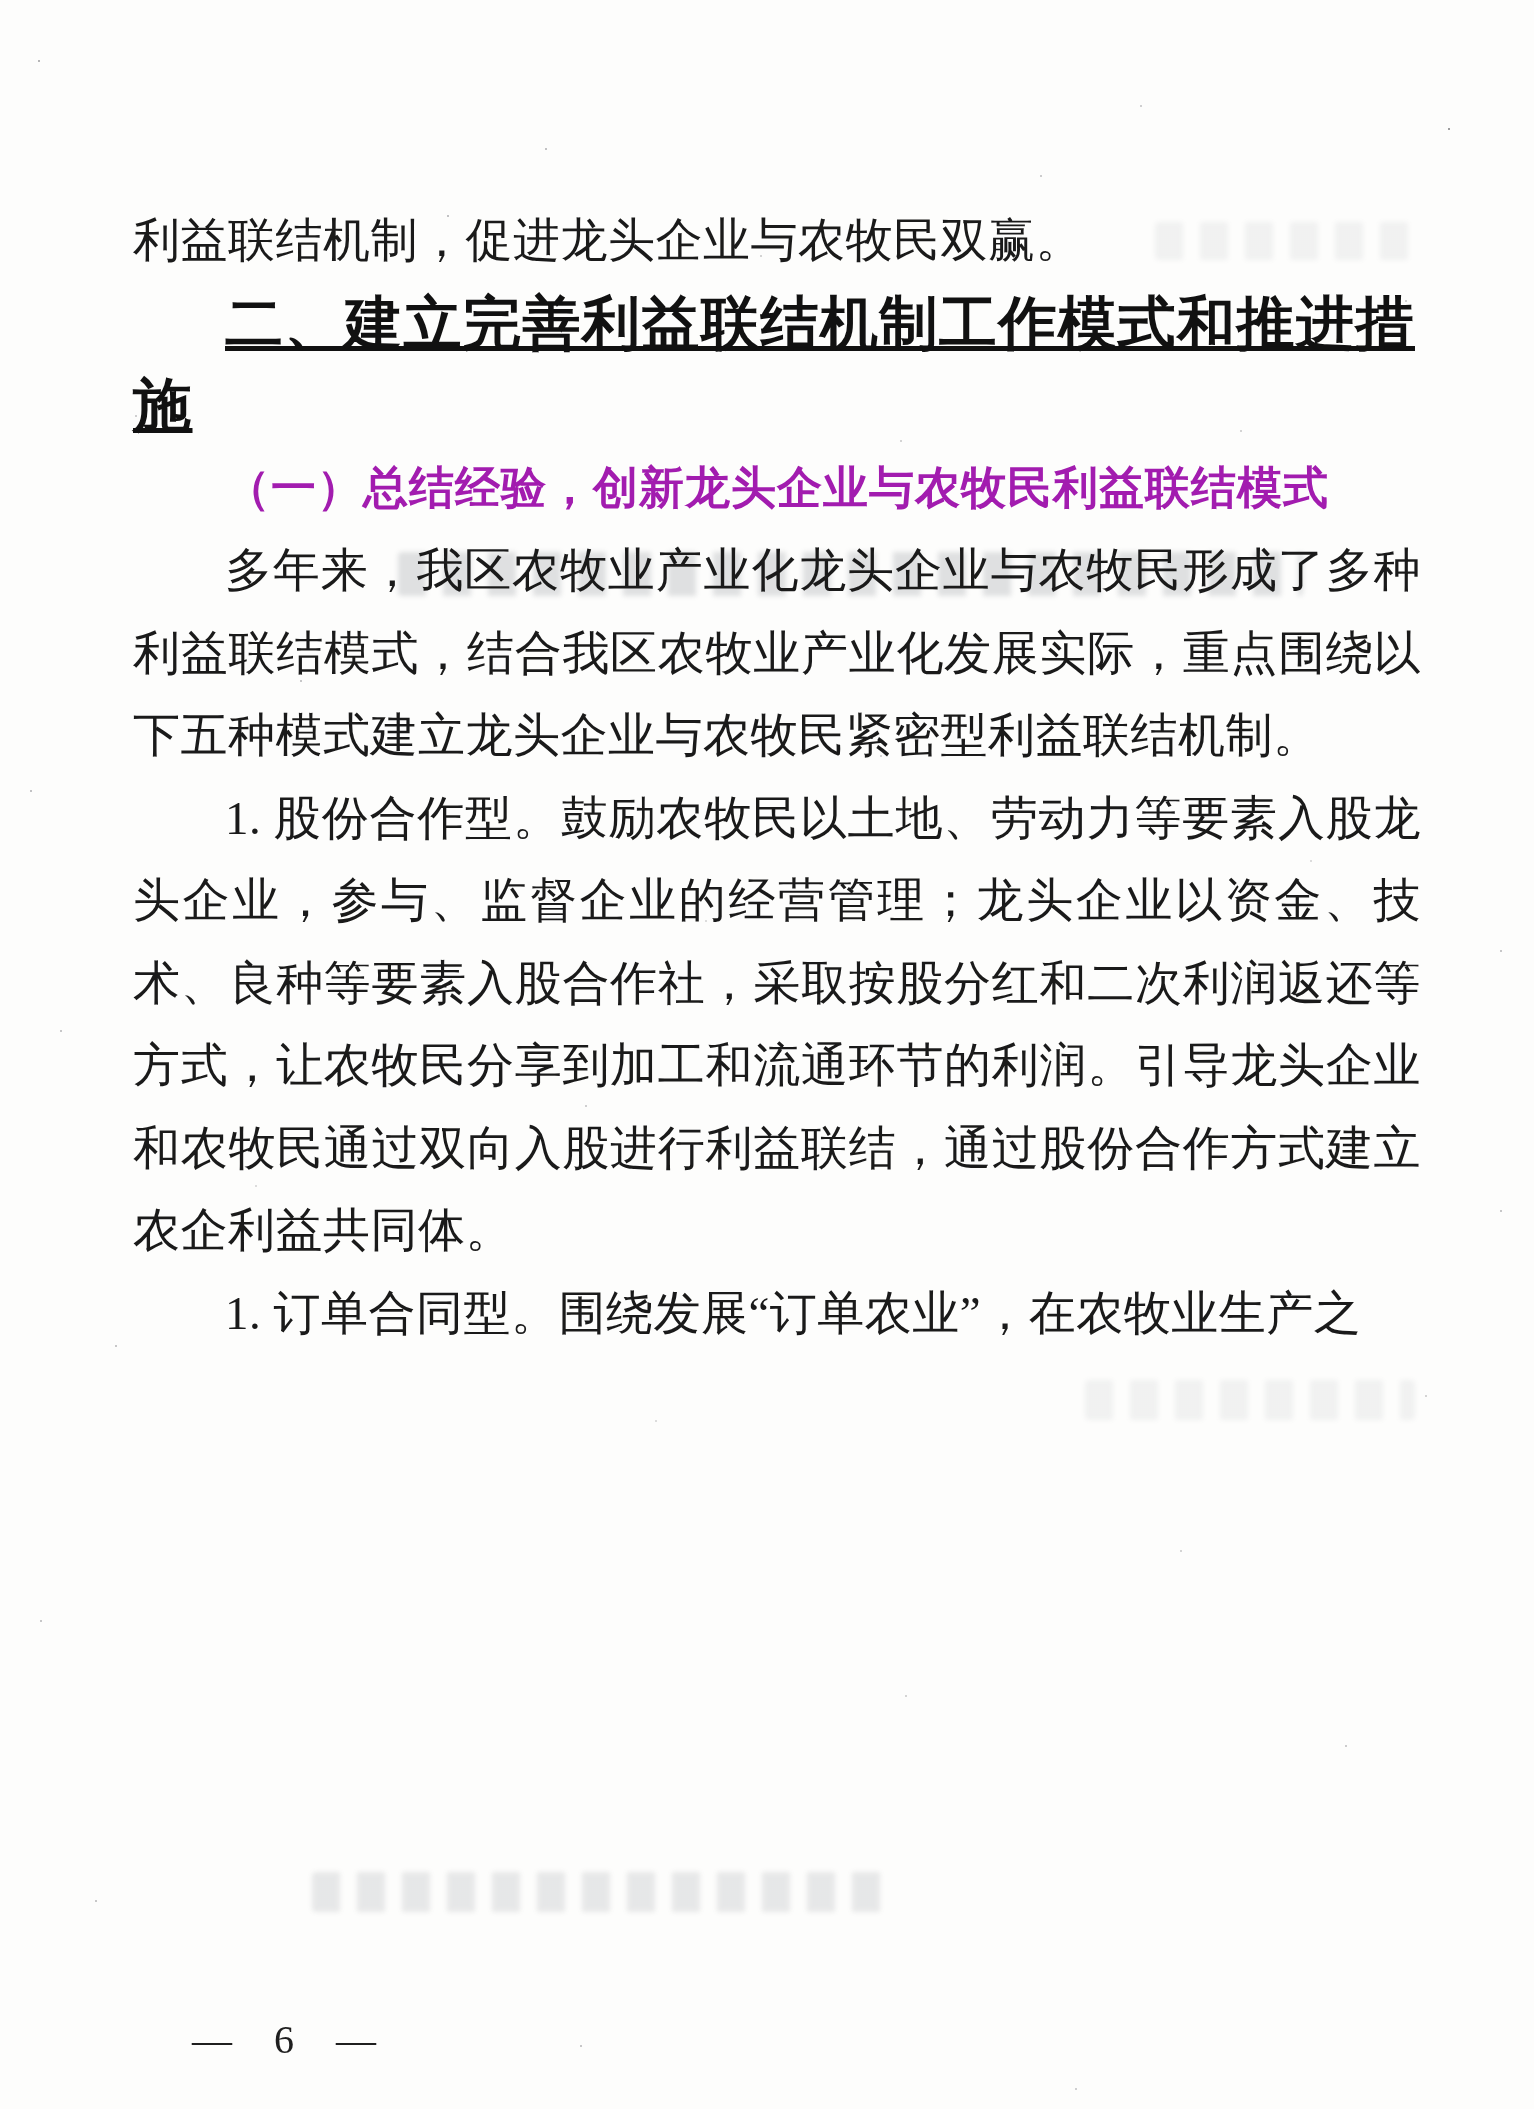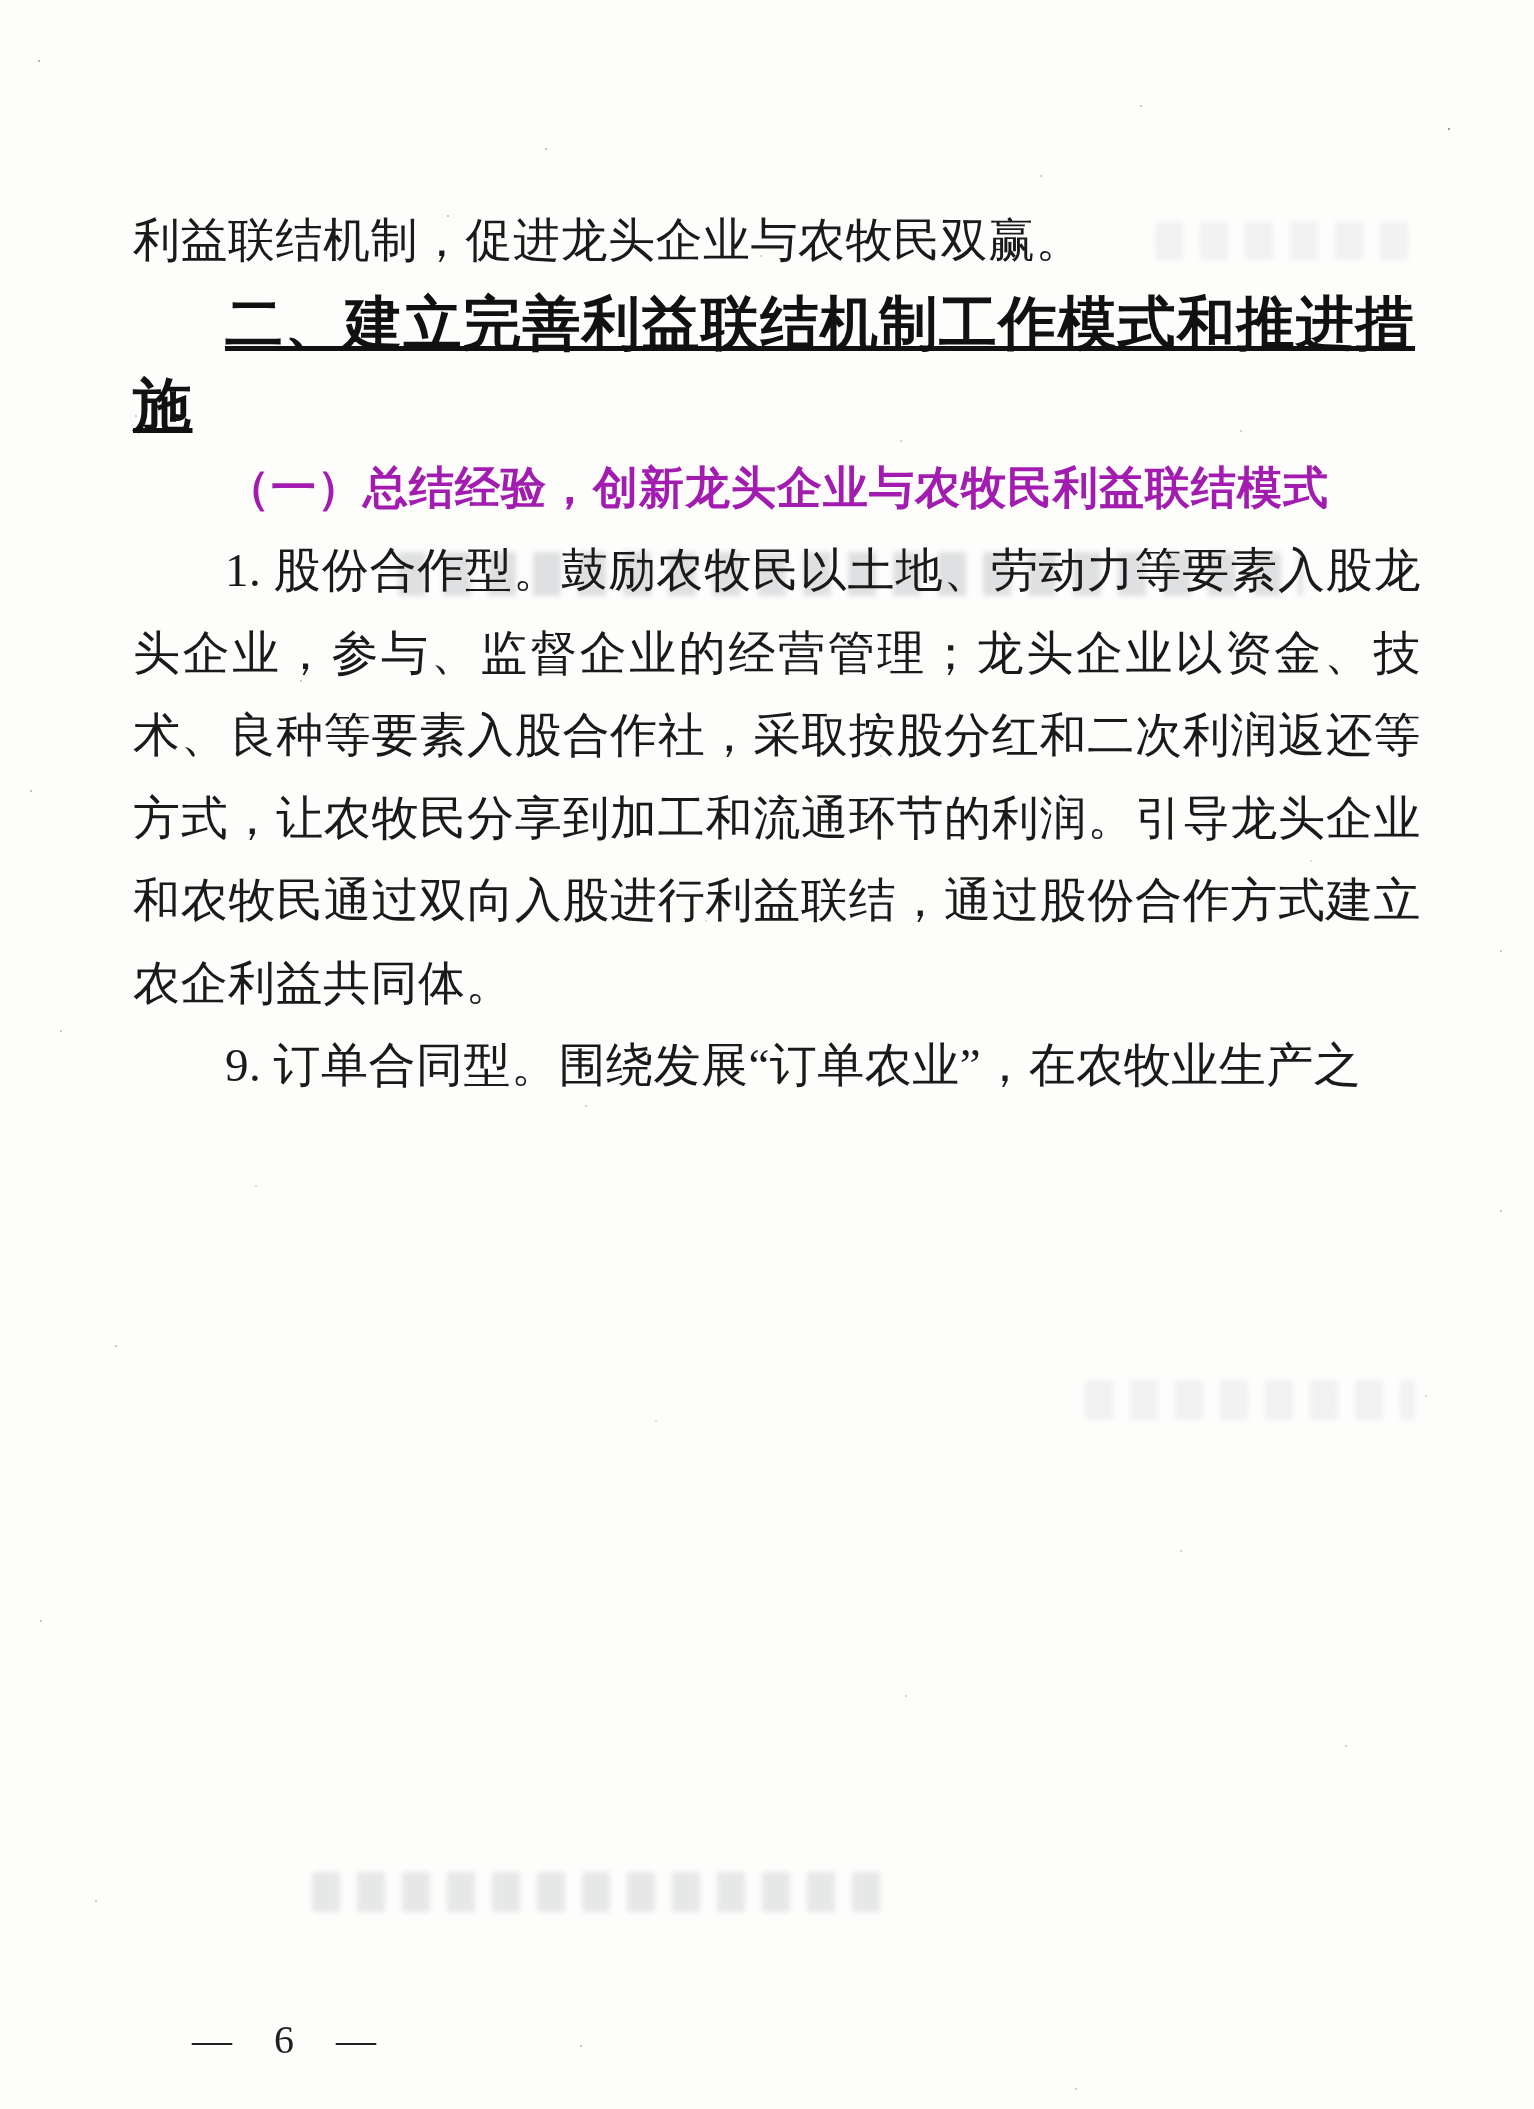--- a/index.html
+++ b/index.html
@@ -109,19 +109,20 @@
   <div class="noise"></div>
   <div class="ghost ghost-3"></div>
   <div class="ghost ghost-1"></div>
   <div class="ghost ghost-4"></div>
   <div class="ghost ghost-2"></div>
 
   <div class="content">
     <p class="para">利益联结机制，促进龙头企业与农牧民双赢。</p>
     <p class="heading-1">二、建立完善利益联结机制工作模式和推进措施</p>
     <p class="heading-2">（一）总结经验，创新龙头企业与农牧民利益联结模式</p>
+    <p class="para indent">多年来，我区农牧业产业化龙头企业与农牧民形成了多种利益联结模式，结合我区农牧业产业化发展实际，重点围绕以下五种模式建立龙头企业与农牧民紧密型利益联结机制。</p>
     <p class="para indent">1. 股份合作型。鼓励农牧民以土地、劳动力等要素入股龙头企业，参与、监督企业的经营管理；龙头企业以资金、技术、良种等要素入股合作社，采取按股分红和二次利润返还等方式，让农牧民分享到加工和流通环节的利润。引导龙头企业和农牧民通过双向入股进行利益联结，通过股份合作方式建立农企利益共同体。</p>
-    <p class="para indent">9. 订单合同型。围绕发展“订单农业”，在农牧业生产之</p>
+    <p class="para indent">1. 订单合同型。围绕发展“订单农业”，在农牧业生产之</p>
   </div>
 
   <div class="footer">— 6 —</div>
 
 </div>
 
 </body></html>

